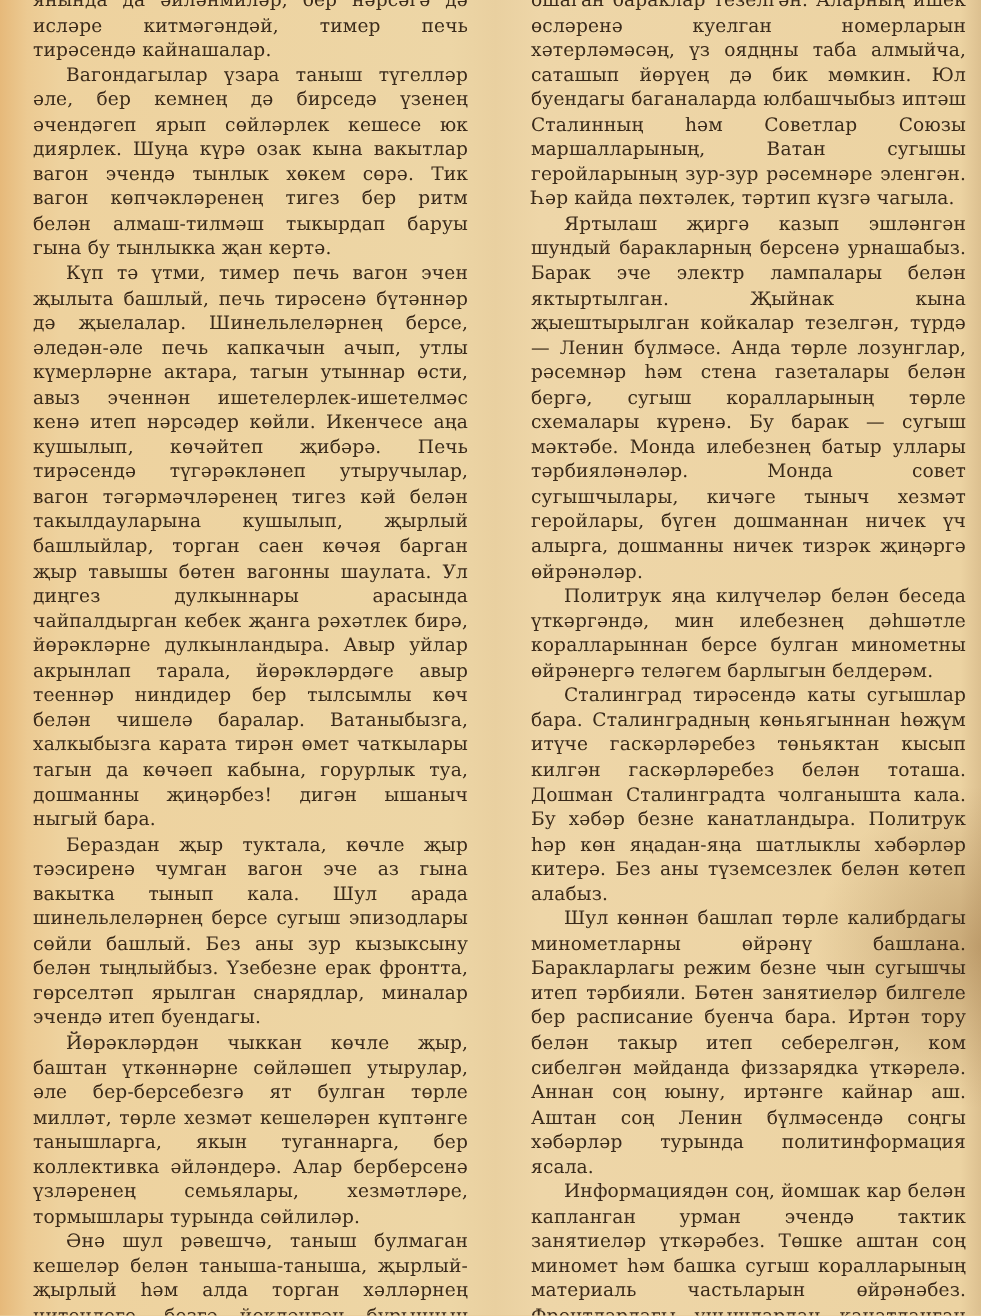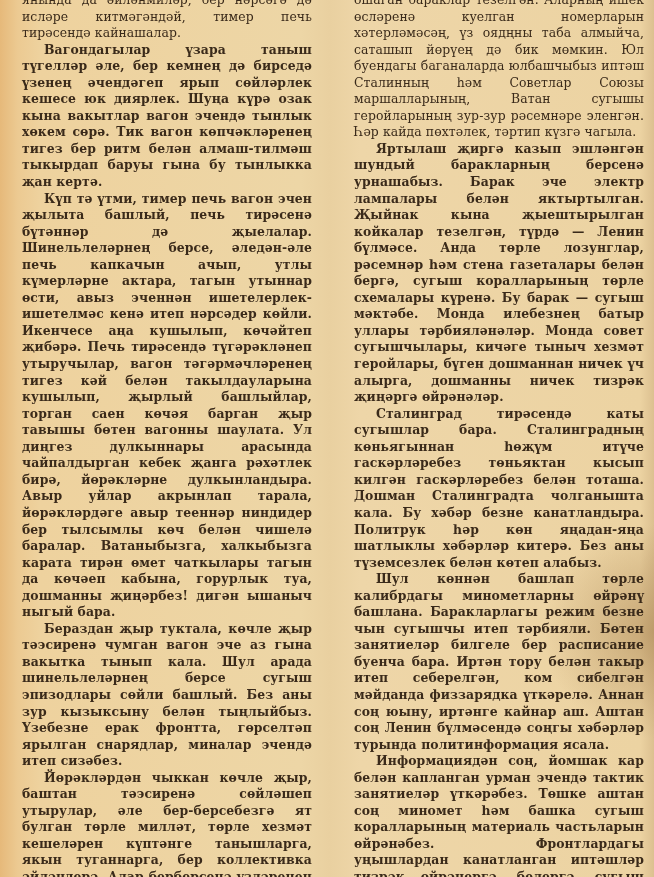--- a/index.html
+++ b/index.html
@@ -19,40 +19,41 @@
   .col {
     position: absolute; top: 0;
     font-size: 12.4px;
     line-height: 16.55px;
     text-align: justify;
     letter-spacing: 0.1px;
   }
   .col.left { left: 22px; width: 290px; }
   .col.right { left: 354px; width: 290px; }
   .col p { margin: 0; text-indent: 0; }
-  .col p.indent { text-indent: 22px; font-weight: bold; }
+  .col p.indent { text-indent: 22px; }
   .col p.first-line { margin-top: -8px; }
 </style>
 </head>
 <body>
 
 <div class="page">
 
   <div class="col left">
     <p class="first-line">янында да әйләнмиләр, бер нәрсәгә дә исләре китмәгәндәй, тимер печь тирәсендә кайнашалар.</p>
     <p class="indent">Вагондагылар үзара таныш түгелләр әле, бер кемнең дә бирседә үзенең әчендәгеп ярып сөйләрлек кешесе юк диярлек. Шуңа күрә озак кына вакытлар вагон эчендә тынлык хөкем сөрә. Тик вагон көпчәкләренең тигез бер ритм белән алмаш-тилмәш тыкырдап баруы гына бу тынлыкка җан кертә.</p>
     <p class="indent">Күп тә үтми, тимер печь вагон эчен җылыта башлый, печь тирәсенә бүтәннәр дә җыелалар. Шинельлеләрнең берсе, әледән-әле печь капкачын ачып, утлы күмерләрне актара, тагын утыннар өсти, авыз эченнән ишетелерлек-ишетелмәс кенә итеп нәрсәдер көйли. Икенчесе аңа кушылып, көчәйтеп җибәрә. Печь тирәсендә түгәрәкләнеп утыручылар, вагон тәгәрмәчләренең тигез кәй белән такылдауларына кушылып, җырлый башлыйлар, торган саен көчәя барган җыр тавышы бөтен вагонны шаулата. Ул диңгез дулкыннары арасында чайпалдырган кебек җанга рәхәтлек бирә, йөрәкләрне дулкынландыра. Авыр уйлар акрынлап тарала, йөрәкләрдәге авыр тееннәр ниндидер бер тылсымлы көч белән чишелә баралар. Ватаныбызга, халкыбызга карата тирән өмет чаткылары тагын да көчәеп кабына, горурлык туа, дошманны җиңәрбез! дигән ышаныч ныгый бара.</p>
-    <p class="indent">Бераздан җыр туктала, көчле җыр тәэсиренә чумган вагон эче аз гына вакытка тынып кала. Шул арада шинельлеләрнең берсе сугыш эпизодлары сөйли башлый. Без аны зур кызыксыну белән тыңлыйбыз. Үзебезне ерак фронтта, гөрселтәп ярылган снарядлар, миналар эчендә итеп сизәбез.</p>
-    <p class="indent">Йөрәкләрдән чыккан көчле җыр, баштан тәэсиренә сөйләшеп утырулар, әле бер-берсебезгә ят булган төрле милләт, төрле хезмәт кешеләрен күптәнге танышларга, якын туганнарга, бер коллективка әйләндерә. Алар берберсенә үзләренең семьялары, хезмәтләре, тормышлары турында сөйлиләр.</p>
+    <p class="indent">Бераздан җыр туктала, көчле җыр тәэсиренә чумган вагон эче аз гына вакытка тынып кала. Шул арада шинельлеләрнең берсе сугыш эпизодлары сөйли башлый. Без аны зур кызыксыну белән тыңлыйбыз. Үзебезне ерак фронтта, гөрселтәп ярылган снарядлар, миналар эчендә итеп буендагы.</p>
+    <p class="indent">Йөрәкләрдән чыккан көчле җыр, баштан үткәннәрне сөйләшеп утырулар, әле бер-берсебезгә ят булган төрле милләт, төрле хезмәт кешеләрен күптәнге танышларга, якын туганнарга, бер коллективка әйләндерә. Алар берберсенә үзләренең семьялары, хезмәтләре, тормышлары турында сөйлиләр.</p>
     <p class="indent">Әнә шул рәвешчә, таныш булмаган кешеләр белән таныша-таныша, җырлый-җырлый һәм алда торган хәлләрнең читенлеге, безгә йөкләнгән бурычның зурлыгы турында уйланауйлана, бер-бер артлы тезелгән станцияләрне үтеп, запас полк урнашкан лагерьга туктыйбыз.</p>
 
   </div>
 
   <div class="col right">
     <p class="first-line">ошаган бараклар тезелгән. Аларның ишек өсләренә куелган номерларын хәтерләмәсәң, үз оядңны таба алмыйча, саташып йөрүең дә бик мөмкин. Юл буендагы баганаларда юлбашчыбыз иптәш Сталинның һәм Советлар Союзы маршалларының, Ватан сугышы геройларының зур-зур рәсемнәре эленгән. Һәр кайда пөхтәлек, тәртип күзгә чагыла.</p>
     <p class="indent">Яртылаш җиргә казып эшләнгән шундый баракларның берсенә урнашабыз. Барак эче электр лампалары белән яктыртылган. Җыйнак кына җыештырылган койкалар тезелгән, түрдә — Ленин бүлмәсе. Анда төрле лозунглар, рәсемнәр һәм стена газеталары белән бергә, сугыш коралларының төрле схемалары күренә. Бу барак — сугыш мәктәбе. Монда илебезнең батыр уллары тәрбияләнәләр. Монда совет сугышчылары, кичәге тыныч хезмәт геройлары, бүген дошманнан ничек үч алырга, дошманны ничек тизрәк җиңәргә өйрәнәләр.</p>
+    <p class="indent">Политрук яңа килүчеләр белән беседа үткәргәндә, мин илебезнең дәһшәтле коралларыннан берсе булган минометны өйрәнергә теләгем барлыгын белдерәм.</p>
     <p class="indent">Сталинград тирәсендә каты сугышлар бара. Сталинградның көньягыннан һөҗүм итүче гаскәрләребез төньяктан кысып килгән гаскәрләребез белән тоташа. Дошман Сталинградта чолганышта кала. Бу хәбәр безне канатландыра. Политрук һәр көн яңадан-яңа шатлыклы хәбәрләр китерә. Без аны түземсезлек белән көтеп алабыз.</p>
     <p class="indent">Шул көннән башлап төрле калибрдагы минометларны өйрәнү башлана. Баракларлагы режим безне чын сугышчы итеп тәрбияли. Бөтен занятиеләр билгеле бер расписание буенча бара. Иртән тору белән такыр итеп себерелгән, ком сибелгән мәйданда физзарядка үткәрелә. Аннан соң юыну, иртәнге кайнар аш. Аштан соң Ленин бүлмәсендә соңгы хәбәрләр турында политинформация ясала.</p>
     <p class="indent">Информациядән соң, йомшак кар белән капланган урман эчендә тактик занятиеләр үткәрәбез. Төшке аштан соң миномет һәм башка сугыш коралларының материаль частьларын өйрәнәбез. Фронтлардагы уңышлардан канатланган иптәшләр тизрәк өйрәнергә, белергә, сугыш белемен яхшырак үзләштерергә омтыла. Чөнки фронт яңа көчләр, яңа кадрлар сорый. Сугыш белемен тизрәк үзләштерү, яңа көч булып дошман өстенә ташланасы, аны тизрәк илебездән куып чыгарасы килә.</p>
 
   </div>
 
 </div>
 
 </body></html>

